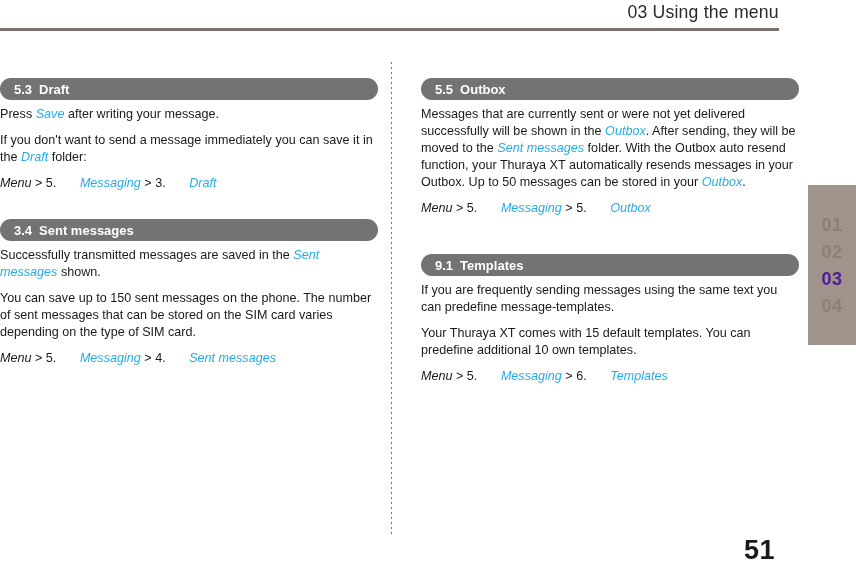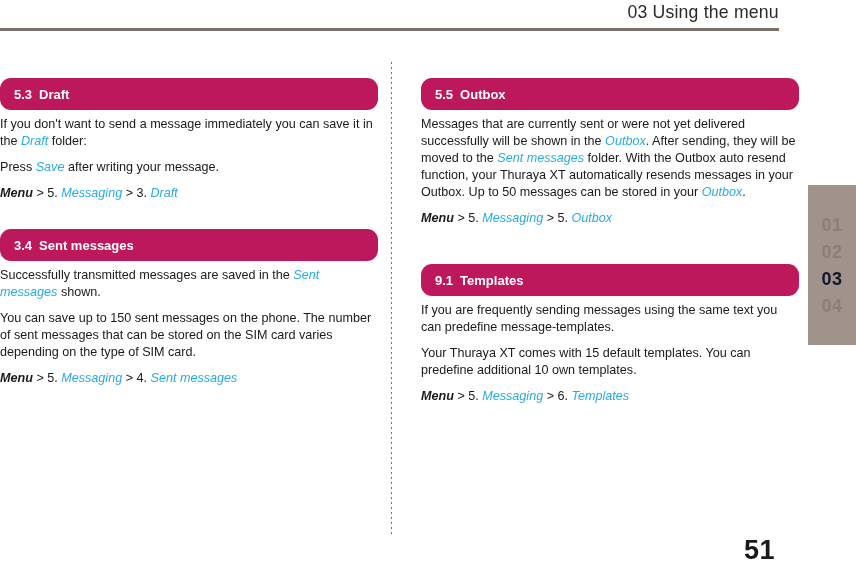--- a/index.html
+++ b/index.html
@@ -60,21 +60,21 @@
     gap: 9px;
   }
   .chapter-tab-item {
     font-size: 18px;
     font-weight: 700;
     line-height: 1;
     color: #8d7f78;
     letter-spacing: 0.5px;
   }
   .chapter-tab-item.is-active {
-    color: #0f172a;
+    color: #4c1d95;
     text-align: center;
   }
 
   
   .column-divider {
     position: absolute;
     left: 391px;
     top: 62px;
     width: 1px;
     height: 474px;
@@ -94,23 +94,23 @@
     position: absolute;
     top: 0;
     width: 378px;
   }
   .column.left  { left: 0; }
   .column.right { left: 421px; }
 
   .section { margin-bottom: 0; }
 
   .section-bar {
-    height: 32px;
+    height: 22px;
     border-radius: 11px;
-    background: #be185d;
+    background: #737373;
     display: flex;
     align-items: center;
     padding-left: 14px;
     box-sizing: border-box;
     margin-bottom: 6px;
   }
   .section-bar-number {
     font-size: 13px;
     font-weight: 700;
     color: #ffffff;
@@ -132,22 +132,22 @@
 
   .accent {
     color: #29abe2;
     font-style: italic;
   }
   .path {
     font-size: 12.6px;
     line-height: 17px;
     margin: 0;
   }
-  .path .accent { font-style: italic; }
-  .path .plain  { font-style: italic; color: #1a1a1a; font-weight: bold; }
+  .path .accent { font-style: italic; margin-left: 20px; }
+  .path .plain  { font-style: italic; color: #1a1a1a; }
   .path .sep    { font-style: normal; color: #1a1a1a; }
   .section-spacer-left  { height: 27px; }
   .section-spacer-right { height: 37px; }
 
   
   .folio {
     position: absolute;
     left: 744px;
     top: 535px;
     font-size: 27px;
@@ -175,22 +175,22 @@
 
 <div class="content">
 
   <div class="column left">
 
     <div class="section">
       <div class="section-bar">
         <span class="section-bar-number">5.3</span>
         <span class="section-bar-title">Draft</span>
       </div>
+      <p class="para"><span>Press </span><span class="accent">Save</span><span> after writing your message.</span></p>
       <p class="para"><span>If you don't want to send a message immediately you can save it in the </span><span class="accent">Draft</span><span> folder:</span></p>
-      <p class="para"><span>Press </span><span class="accent">Save</span><span> after writing your message.</span></p>
       <p class="path"><span class="plain">Menu</span><span class="sep"> &gt; 5. </span><span class="accent">Messaging</span><span class="sep"> &gt; 3. </span><span class="accent">Draft</span></p>
     </div>
 
     <div class="section-spacer-left"></div>
 
     <div class="section">
       <div class="section-bar">
         <span class="section-bar-number">3.4</span>
         <span class="section-bar-title">Sent messages</span>
       </div>

